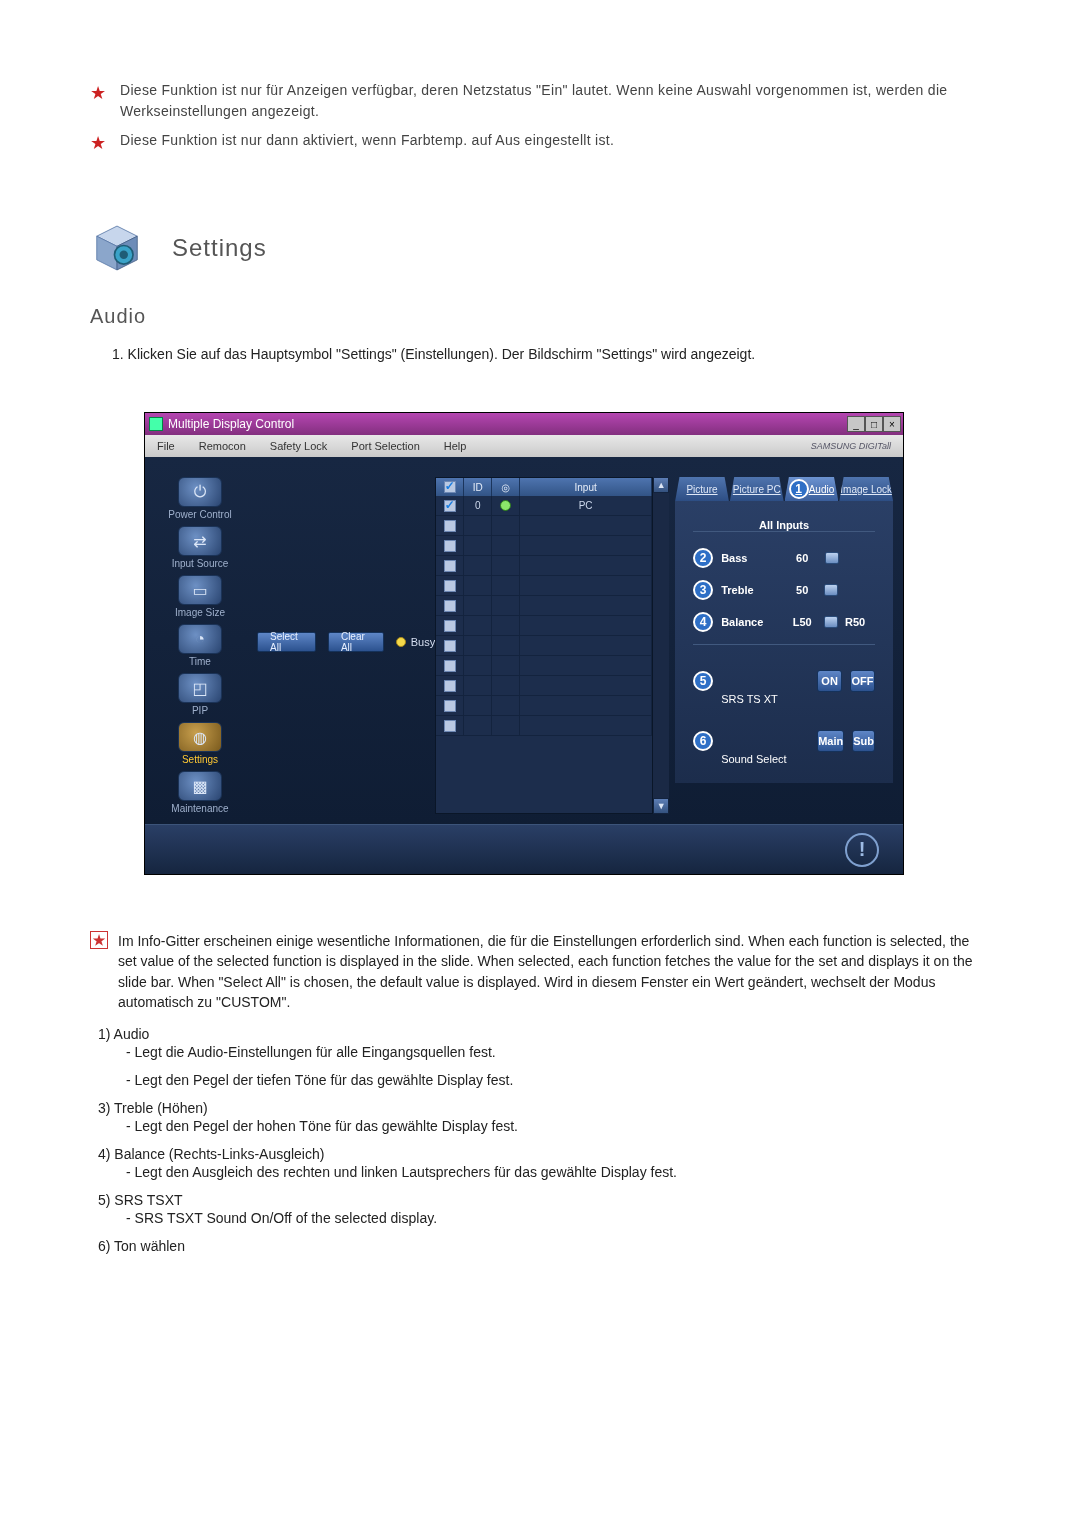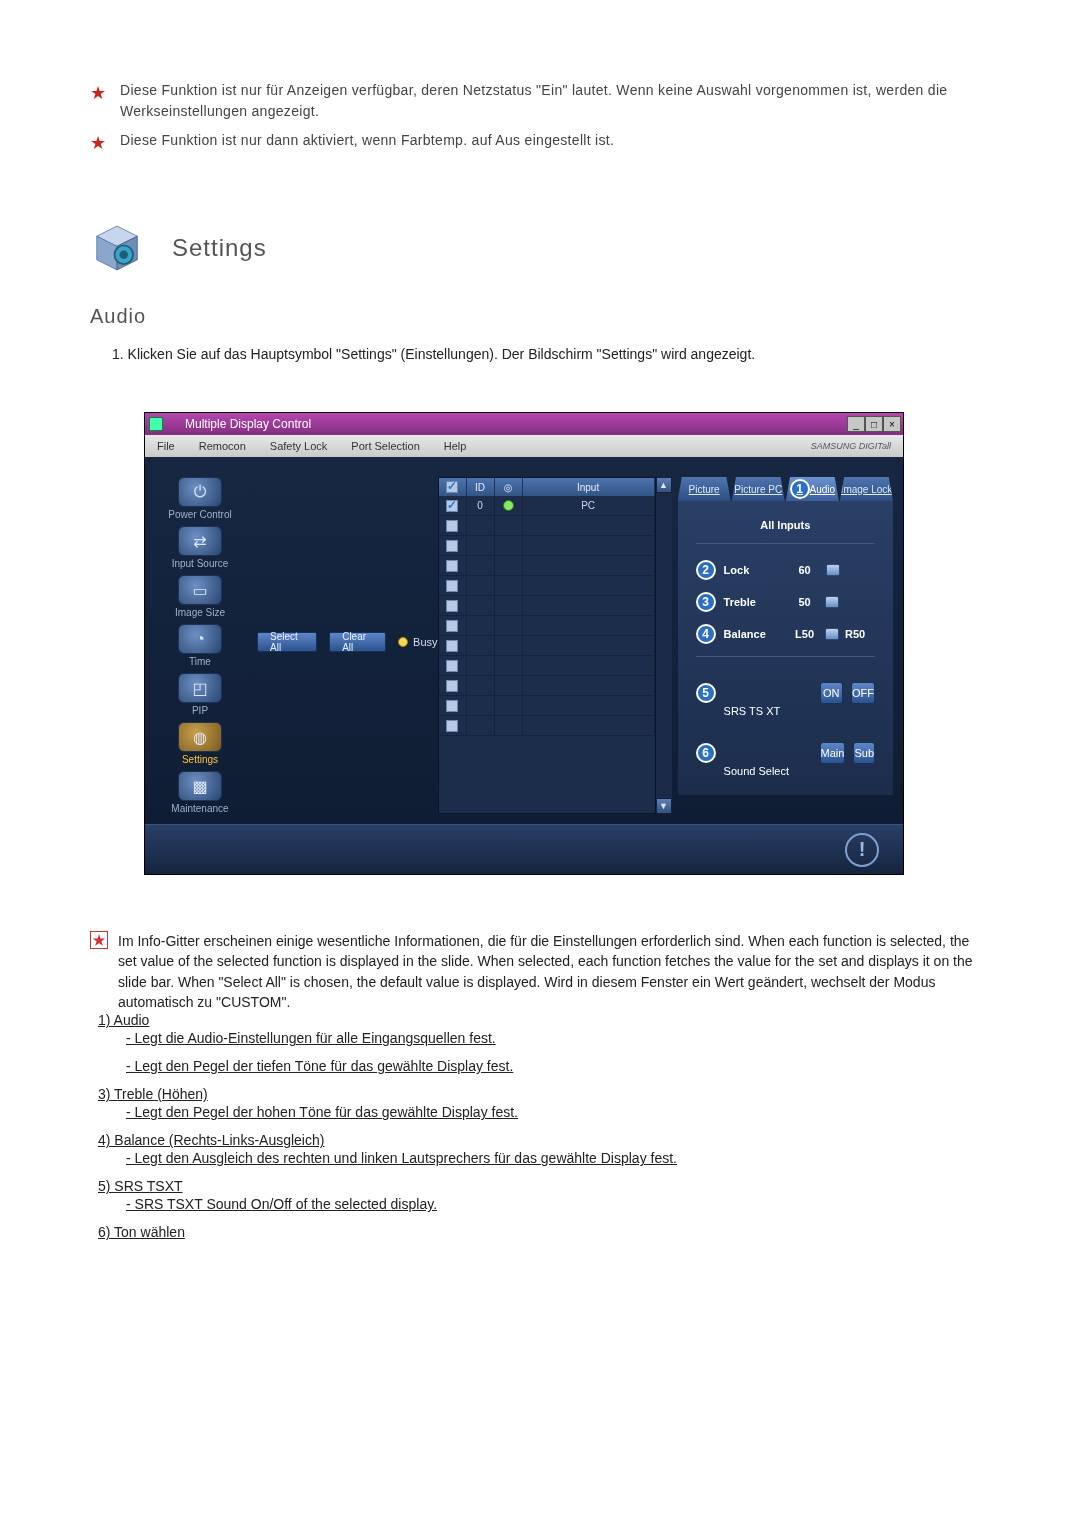--- a/index.html
+++ b/index.html
@@ -16,21 +16,21 @@
   .cube-icon { width: 54px; height: 54px; display: flex; align-items: center; justify-content: center; }
   .cube-icon svg { width: 54px; height: 54px; }
   .sec-title { font-family: Verdana, Arial, sans-serif; font-size: 24px; color: #555; letter-spacing: 1px; }
 
   .subheading { font-family: Verdana, Arial, sans-serif; font-size: 20px; color: #555; letter-spacing: 1px; margin-bottom: 18px; }
   .step-text { font-size: 14px; color: #222; margin-left: 22px; margin-bottom: 50px; }
 
   
   .app-window { width: 760px; margin-left: 54px; background: #0e1d36; border: 1px solid #000; font-family: Tahoma, Arial, sans-serif; font-size: 11px; color: #c9d2e4; }
   .titlebar { height: 22px; background: linear-gradient(#b546b1, #832f7f); display: flex; align-items: center; justify-content: space-between; padding: 0 2px 0 4px; color: #fff; font-size: 12px; }
-  .titlebar-left { display: flex; align-items: flex-start; gap: 22px; }
+  .titlebar-left { display: flex; align-items: flex-start; gap: 5px; }
   .titlebar-icon { width: 14px; height: 14px; background:#4fa; border:1px solid #084; }
   .winbtns { display:flex; gap:0; }
   .winbtn { width:18px; height:16px; background:#c7c7c7; border:1px solid #555; font-size:10px; display:flex; align-items:center; justify-content:center; color:#000; }
 
   .menubar { height: 22px; background: linear-gradient(#e8e8e8,#cacaca); color:#333; display:flex; align-items:center; font-size:11px; }
   .menubar span { padding: 0 12px; }
   .brand { margin-left:auto; padding-right:8px; font-size:9px; color:#556; font-style:italic; }
 
   .workspace { display:flex; padding: 20px 10px 10px 10px; gap:10px; background:linear-gradient(#172742,#0f1d34); }
 
@@ -63,45 +63,45 @@
   .sb-btn { height:16px; background:linear-gradient(#5d7eb5,#34527f); border:1px solid #13233e; font-size:9px; color:#dde6f5; display:flex; align-items:center; justify-content:center; }
   .sb-track { flex:1; background:#1a2945; }
 
   .grid-wrap { display:flex; }
 
   .rightpane { flex:1; }
   .tabs { display:flex; height:24px; gap:1px; }
   .tab { flex:1; background:linear-gradient(#4f74ae,#2d4e84); display:flex; align-items:center; justify-content:center; font-size:10px; color:#dfe8f7; clip-path: polygon(8% 0, 92% 0, 100% 100%, 0 100%); position:relative;text-decoration:underline; }
   .tab.active { background:linear-gradient(#6c93d1,#3a5e9b); color:#fff; }
   .rp-body { background:linear-gradient(#2a3f66,#1c2d4c); padding:14px 18px 18px 18px; min-height:220px; }
-  .all-inputs { text-align:center; color:#fff; font-size:11px; font-weight:bold; margin:4px 0 16px 0; border-bottom:1px solid #41597f; padding-bottom:12px;}
+  .all-inputs { text-align:center; color:#fff; font-size:11px; font-weight:bold; margin:4px 0 16px 0; border-bottom:1px solid #41597f; padding-bottom:0;}
 
   .slider-row { display:flex; align-items:center; gap:8px; margin-bottom:12px; font-size:11px; color:#fff; font-weight:bold; }
   .num-badge { width:20px; height:20px; border-radius:50%; background:#2e6fc6; border:2px solid #fff; color:#fff; font-weight:bold; font-size:12px; display:flex; align-items:center; justify-content:center; flex-shrink:0; }
   .sl-label { width:58px; }
   .sl-val { width:30px; text-align:center; }
   .slider { flex:1; height:8px; position:relative; }
   .slider-track { position:absolute; top:3px; left:0; right:0; height:2px; background:#0a1526; }
   .slider-fill { position:absolute; top:2px; left:0; height:4px; background:linear-gradient(#3cb3d9,#1c73a3); }
   .slider-thumb { position:absolute; top:-2px; width:14px; height:12px; background:linear-gradient(#bcd1ef,#6b8ec1); border:1px solid #2b4c7a; border-radius:2px; transform:translateX(-50%); }
   .sl-right { width:30px; text-align:left; font-weight:bold; font-size:11px; }
 
   .opt-row { display:flex; align-items:center; gap:8px; margin-top:12px; }
   .opt-label { width:88px; color:#fff; font-weight:normal; font-size:11px;margin-top:36px; }
-  .opt-btn { flex:1; height:22px; background:linear-gradient(#5e86c7,#2c528f); border:1px solid #15325b; color:#fff; font-weight:normal; font-size:11px; display:flex; align-items:center; justify-content:center; border-radius:3px; max-width:90px;}
+  .opt-btn { flex:1; height:22px; background:linear-gradient(#5e86c7,#2c528f); border:1px solid #15325b; color:#fff; font-weight:bold; font-size:11px; display:flex; align-items:center; justify-content:center; border-radius:3px; max-width:90px;}
 
   .footerbar { height:50px; background:linear-gradient(#2a3f66,#15253f); border-top:1px solid #3c547a; display:flex; align-items:center; justify-content:flex-end; padding-right:24px; }
   .info-ico { width:34px; height:34px; border-radius:50%; border:2px solid #7fa0cf; display:flex; align-items:center; justify-content:center; color:#9dbbe4; font-size:20px; font-weight:bold; }
 
   
   .info-para { display:flex; gap:10px; margin-top:56px; font-size:14px; line-height:1.45; }
   .info-para .star-sq { width:18px; height:18px; flex-shrink:0; background:#fff; border:1px solid #c33; color:#c33; font-size:14px; display:flex; align-items:center; justify-content:center; font-weight:bold;}
   .info-para p { flex:1; }
 
-  .num-list { font-size:14px; padding-left:8px;text-decoration:underline; }
+  .num-list { margin-top:14px; font-size:14px; padding-left:8px; }
   .nl-item { margin-bottom:12px; }
   .nl-head { }
   .nl-sub { padding-left:28px; margin-top:2px; }
 </style>
 </head>
 <body>
 
 <div class="page">
 
   <ul class="star-list">
@@ -315,21 +315,21 @@
                   <span class="num-badge">1</span>
                   <span>Audio</span>
                 </div>
               <div class="tab">Image Lock</div>
             </div>
             <div class="rp-body">
               <div class="all-inputs">All Inputs</div>
 
               <div class="slider-row">
                 <span class="num-badge">2</span>
-                <span class="sl-label">Lock</span>
+                <span class="sl-label">Bass</span>
                 <span class="sl-val">60</span>
                 <div class="slider">
                   <div class="slider-track"></div>
                     <div class="slider-fill" style="width:60%"></div>
                     <div class="slider-thumb" style="left:60%"></div>
                 </div>
                 <span class="sl-right"></span>
               </div>
               <div class="slider-row">
                 <span class="num-badge">3</span>

